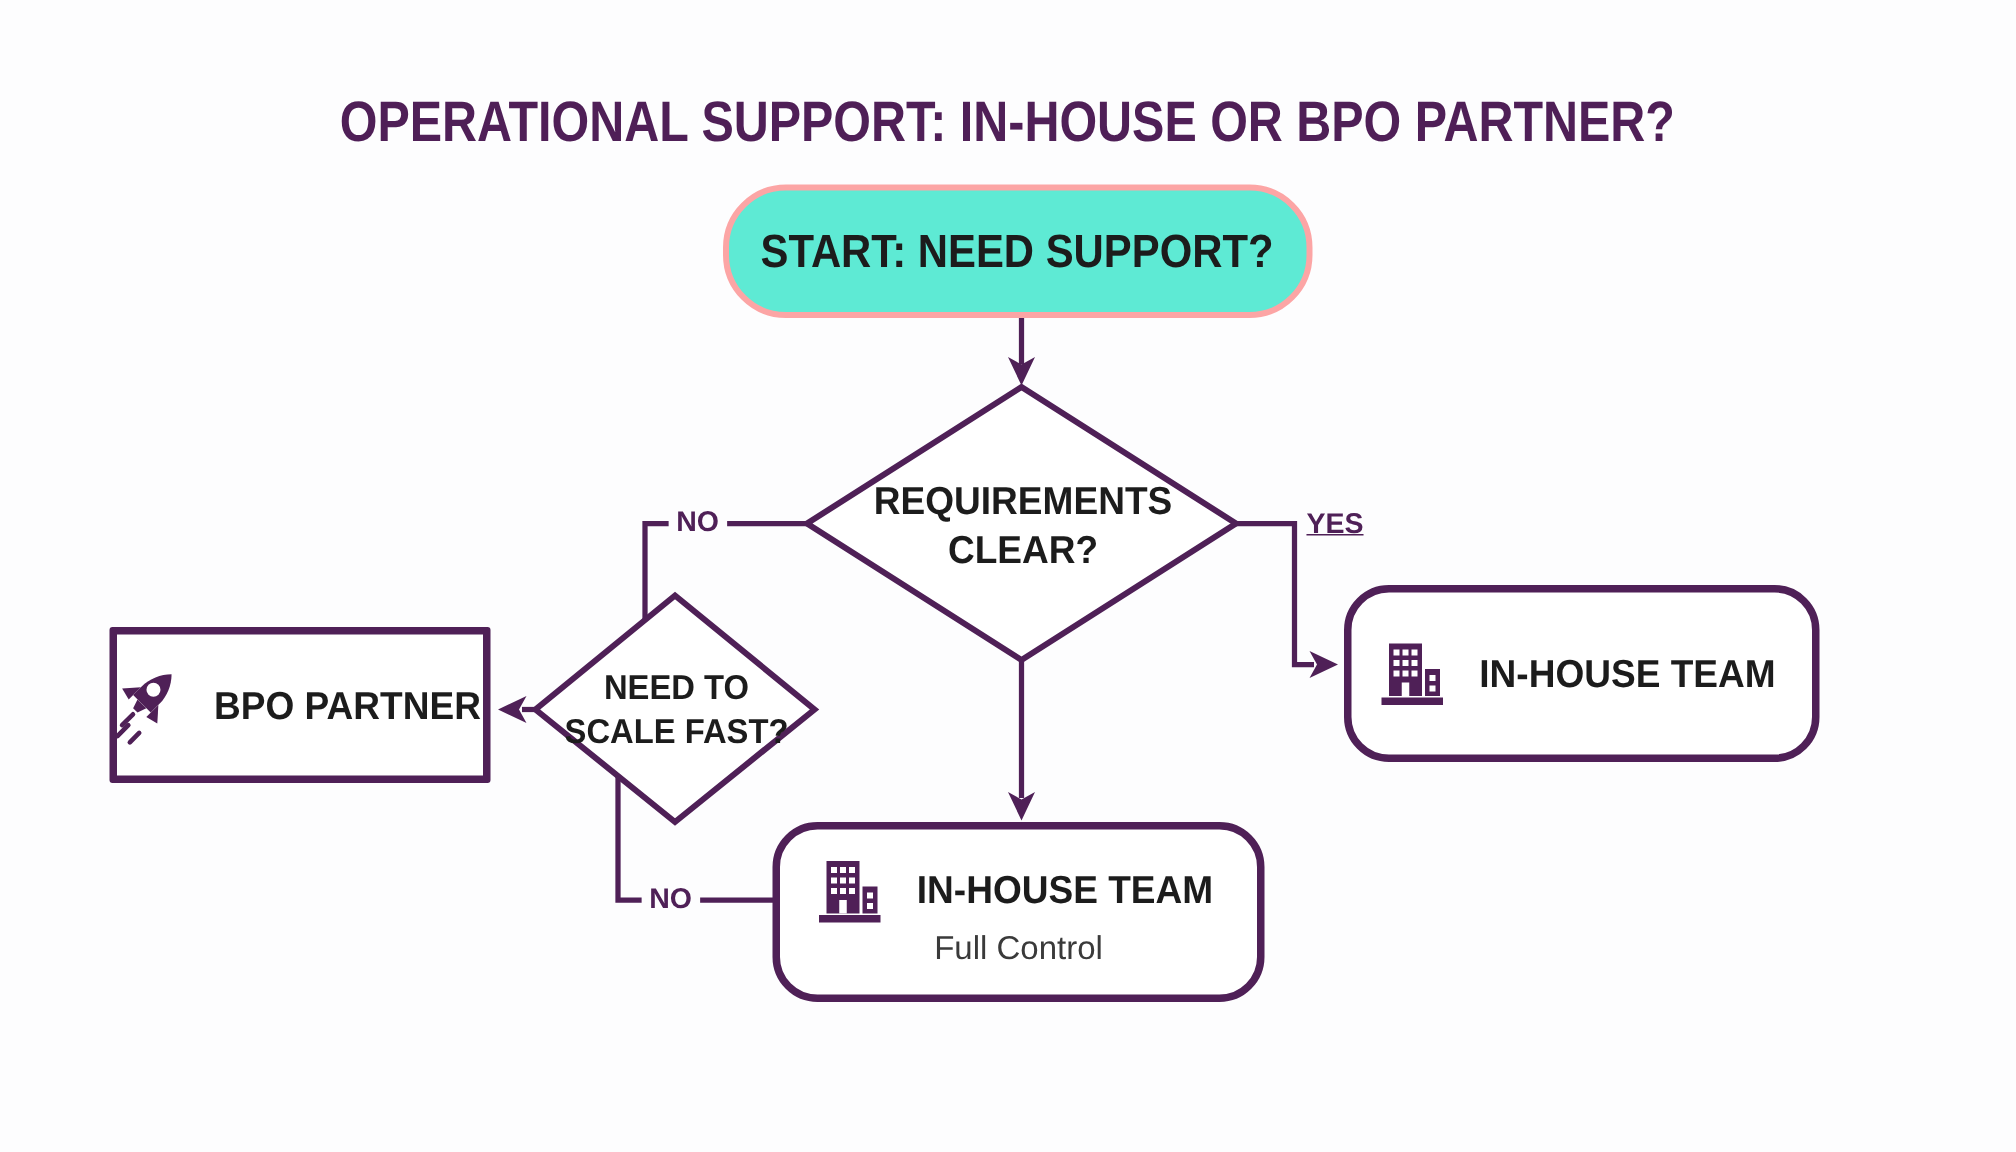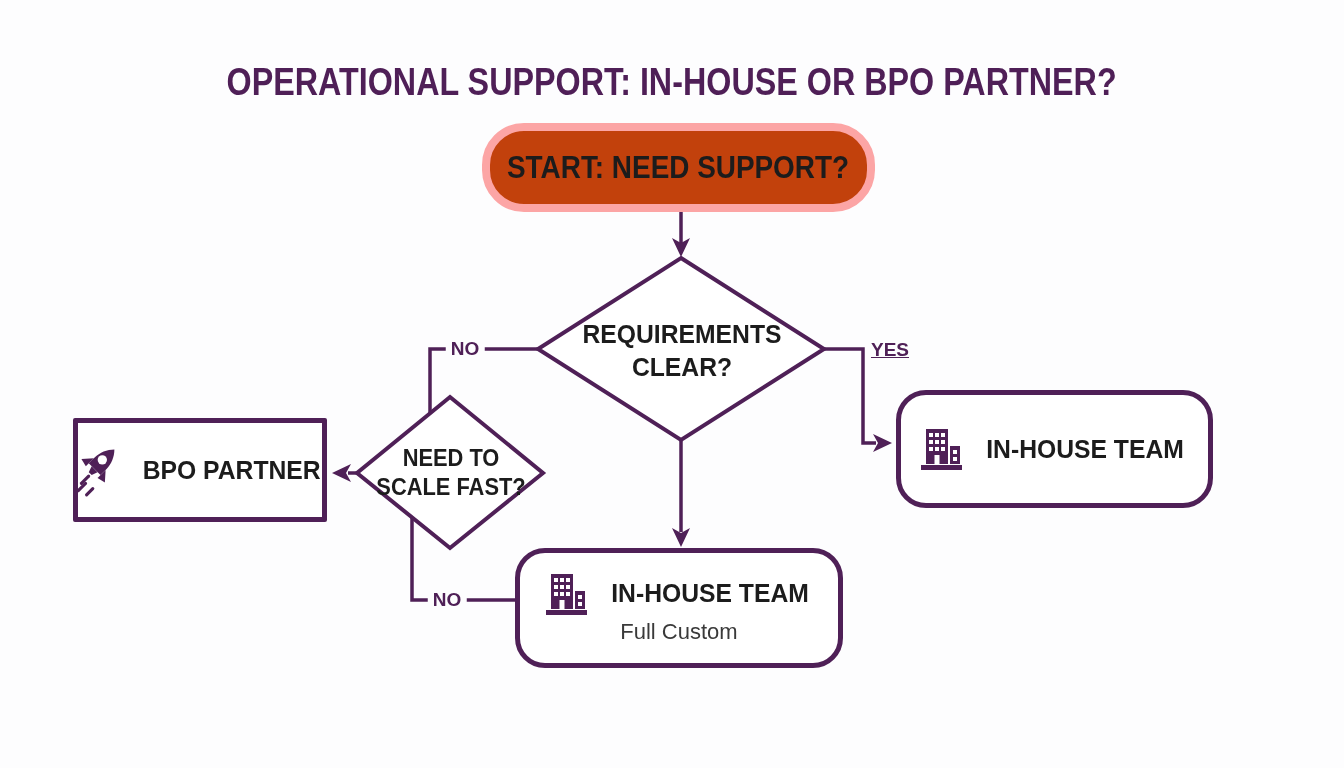--- a/index.html
+++ b/index.html
@@ -19,22 +19,22 @@
 
   
   .wires { position:absolute; left:0; top:0; z-index:1; }
   .wires path.line { fill:none; stroke:#4f2057; stroke-width:3.5; }
   .wires polygon.head { fill:#4f2057; }
   .wires polygon.diamond { fill:#ffffff; stroke:#4f2057; stroke-width:4; stroke-linejoin:miter; }
 
   
   .node-start {
     position:absolute; left:482px; top:123px; width:393px; height:89px;
-    box-sizing:border-box; border:8px solid #fca5a5; border-radius:42px;
-    background:#c2410c; display:flex; align-items:center; justify-content:center;
+    box-sizing:border-box; border:4px solid #fca5a5; border-radius:42px;
+    background:#5eead4; display:flex; align-items:center; justify-content:center;
   }
   .node-start .lbl { font-size:31px; font-weight:700; color:#1c1c1c; transform:scaleX(0.9); transform-origin:center; white-space:nowrap; }
 
   
   .dlabel {
     position:absolute; z-index:2; text-align:center; font-weight:700; color:#1c1c1c;
     transform:translate(-50%,-50%) scaleX(0.95); transform-origin:center; line-height:1.25; white-space:nowrap;
   }
   .dlabel.d1 { left:682px; top:350px; font-size:26px; }
   .dlabel.d2 { left:451px; top:473px; font-size:23px; }
@@ -179,16 +179,16 @@
               <rect x="15" y="20" width="4" height="4"></rect>
               <rect x="21" y="20" width="4" height="4"></rect>
             <rect x="14.5" y="28" width="5" height="9"></rect>
             <rect x="33" y="23" width="4" height="4"></rect>
               <rect x="33" y="30" width="4" height="4"></rect>
           </g>
         </svg>
       </span>
       <div class="title">IN-HOUSE TEAM</div>
     </div>
-    <div class="subtitle">Full Custom</div>
+    <div class="subtitle">Full Control</div>
   </div>
 
 </div>
 
 </body></html>

